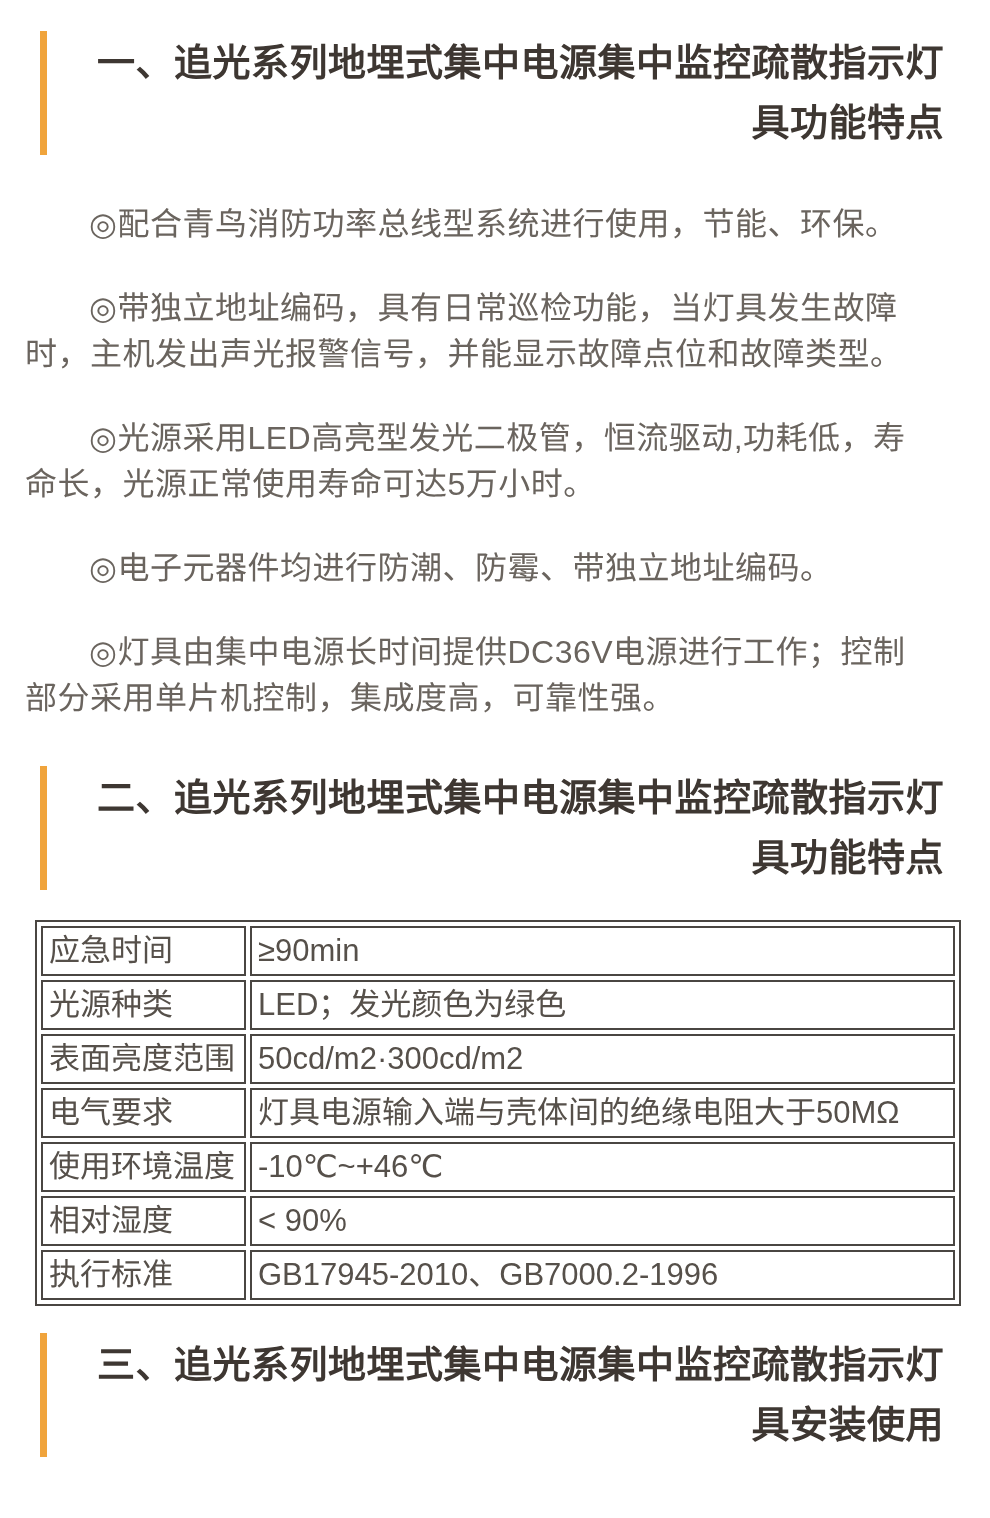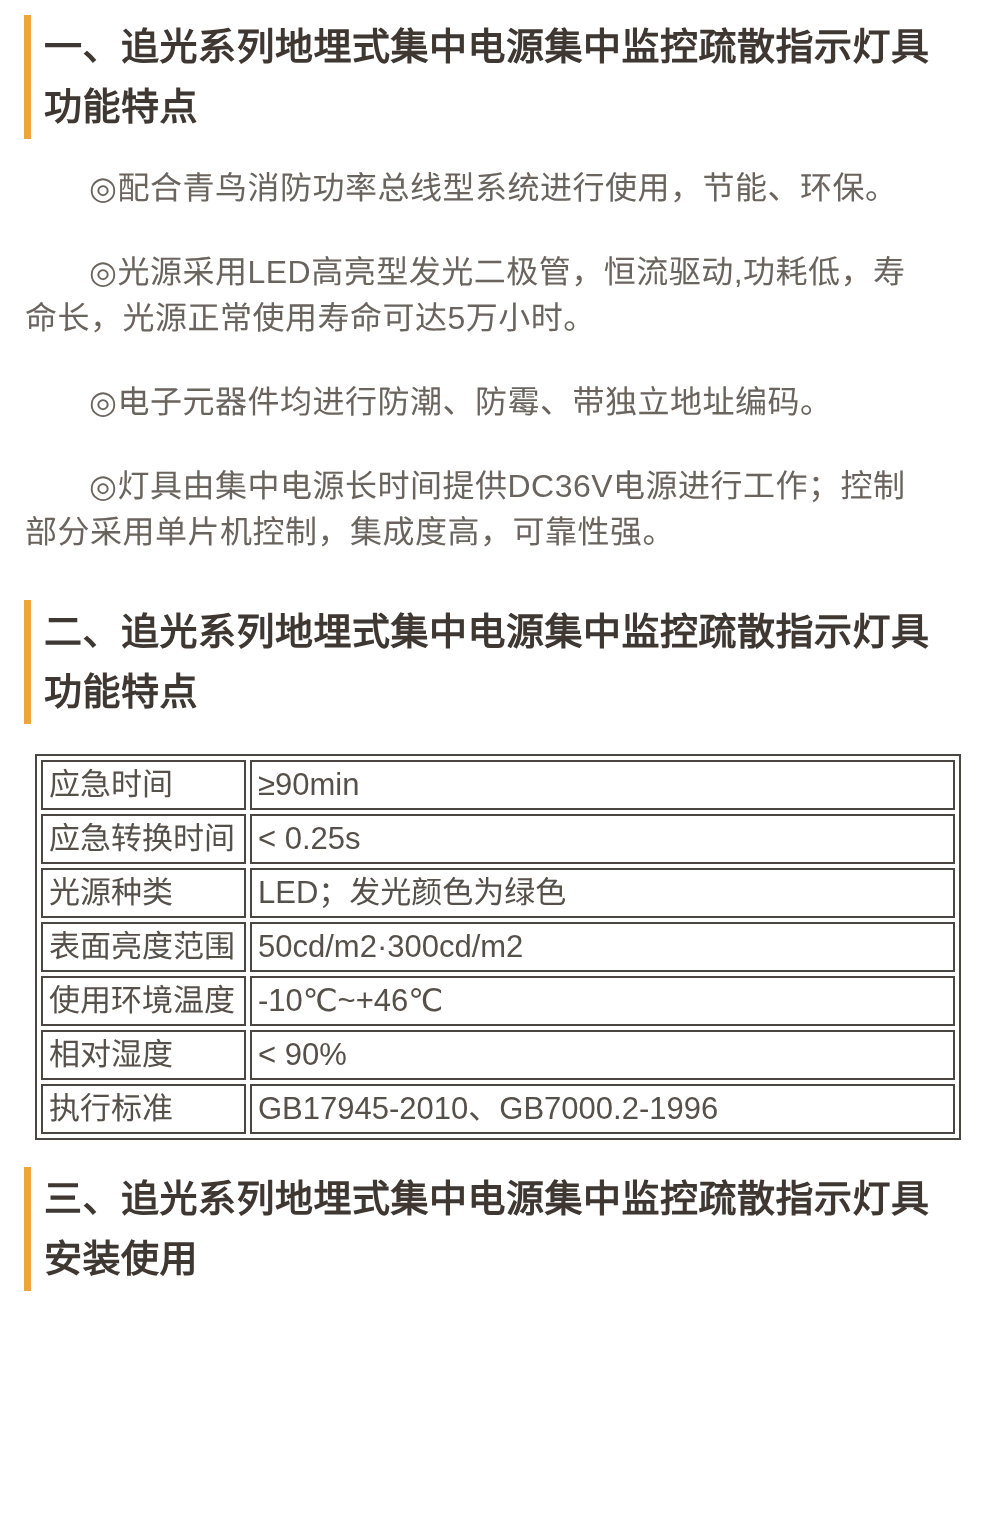--- a/index.html
+++ b/index.html
@@ -18,40 +18,41 @@
   }
   .page {
     width: 940px;
     padding: 13px 28px 14px 22px;
     background: #ffffff;
     overflow: hidden;
   }
   .sec-heading {
     border-left: 7px solid var(--accent);
     padding: 2px 0 2px 13px;
-    margin: 2px;
+    margin: 18px;
     max-width: 890px;
     font-size: 38px;
     line-height: 60px;
     font-weight: 700;
     color: var(--heading-color);
     letter-spacing: 0.5px;
+    text-align: right;
   }
   .sec-heading.h2 { margin-top: 45px; }
   .sec-heading.h3 { margin-top: 27px; }
   .para {
     margin: 38px 3px;
     padding-right: 34px;
     font-size: 32px;
     line-height: 46px;
     color: var(--body-color);
     text-indent: 64px;
     letter-spacing: 0.5px;
   }
-  .para.first { margin-top: 26px; }
+  .para.first { margin-top: 46px; }
   .spec-table {
     margin: 30px 0 4px 13px;
     width: 922px;
     border-collapse: separate;
     border-spacing: 4px;
     border: 2px solid var(--border-color);
     background: #ffffff;
     table-layout: fixed;
   }
   .spec-table td {
@@ -68,43 +69,44 @@
   .spec-table td.label-cell { width: 189px; }
 </style>
 </head>
 <body>
 
 <div class="page">
 
   <h2 class="sec-heading h1">一、追光系列地埋式集中电源集中监控疏散指示灯具功能特点</h2>
 
   <p class="para first">◎配合青鸟消防功率总线型系统进行使用，节能、环保。</p>
+  <p class="para">◎带独立地址编码，具有日常巡检功能，当灯具发生故障时，主机发出声光报警信号，并能显示故障点位和故障类型。</p>
   <p class="para">◎光源采用LED高亮型发光二极管，恒流驱动,功耗低，寿命长，光源正常使用寿命可达5万小时。</p>
   <p class="para">◎电子元器件均进行防潮、防霉、带独立地址编码。</p>
   <p class="para">◎灯具由集中电源长时间提供DC36V电源进行工作；控制部分采用单片机控制，集成度高，可靠性强。</p>
 
   <h2 class="sec-heading h2">二、追光系列地埋式集中电源集中监控疏散指示灯具功能特点</h2>
 
   <table class="spec-table">
     <tbody>
       <tr>
         <td class="label-cell">应急时间</td>
         <td class="value-cell">≥90min</td>
       </tr>
       <tr>
-        <td class="label-cell">应急转换时间</td>
-        <td class="value-cell">&lt; 0.25s</td>
-      </tr>
-      <tr>
         <td class="label-cell">光源种类</td>
         <td class="value-cell">LED；发光颜色为绿色</td>
       </tr>
       <tr>
         <td class="label-cell">表面亮度范围</td>
         <td class="value-cell">50cd/m2·300cd/m2</td>
+      </tr>
+      <tr>
+        <td class="label-cell">电气要求</td>
+        <td class="value-cell">灯具电源输入端与壳体间的绝缘电阻大于50MΩ</td>
       </tr>
       <tr>
         <td class="label-cell">使用环境温度</td>
         <td class="value-cell">-10℃~+46℃</td>
       </tr>
       <tr>
         <td class="label-cell">相对湿度</td>
         <td class="value-cell">&lt; 90%</td>
       </tr>
       <tr>

